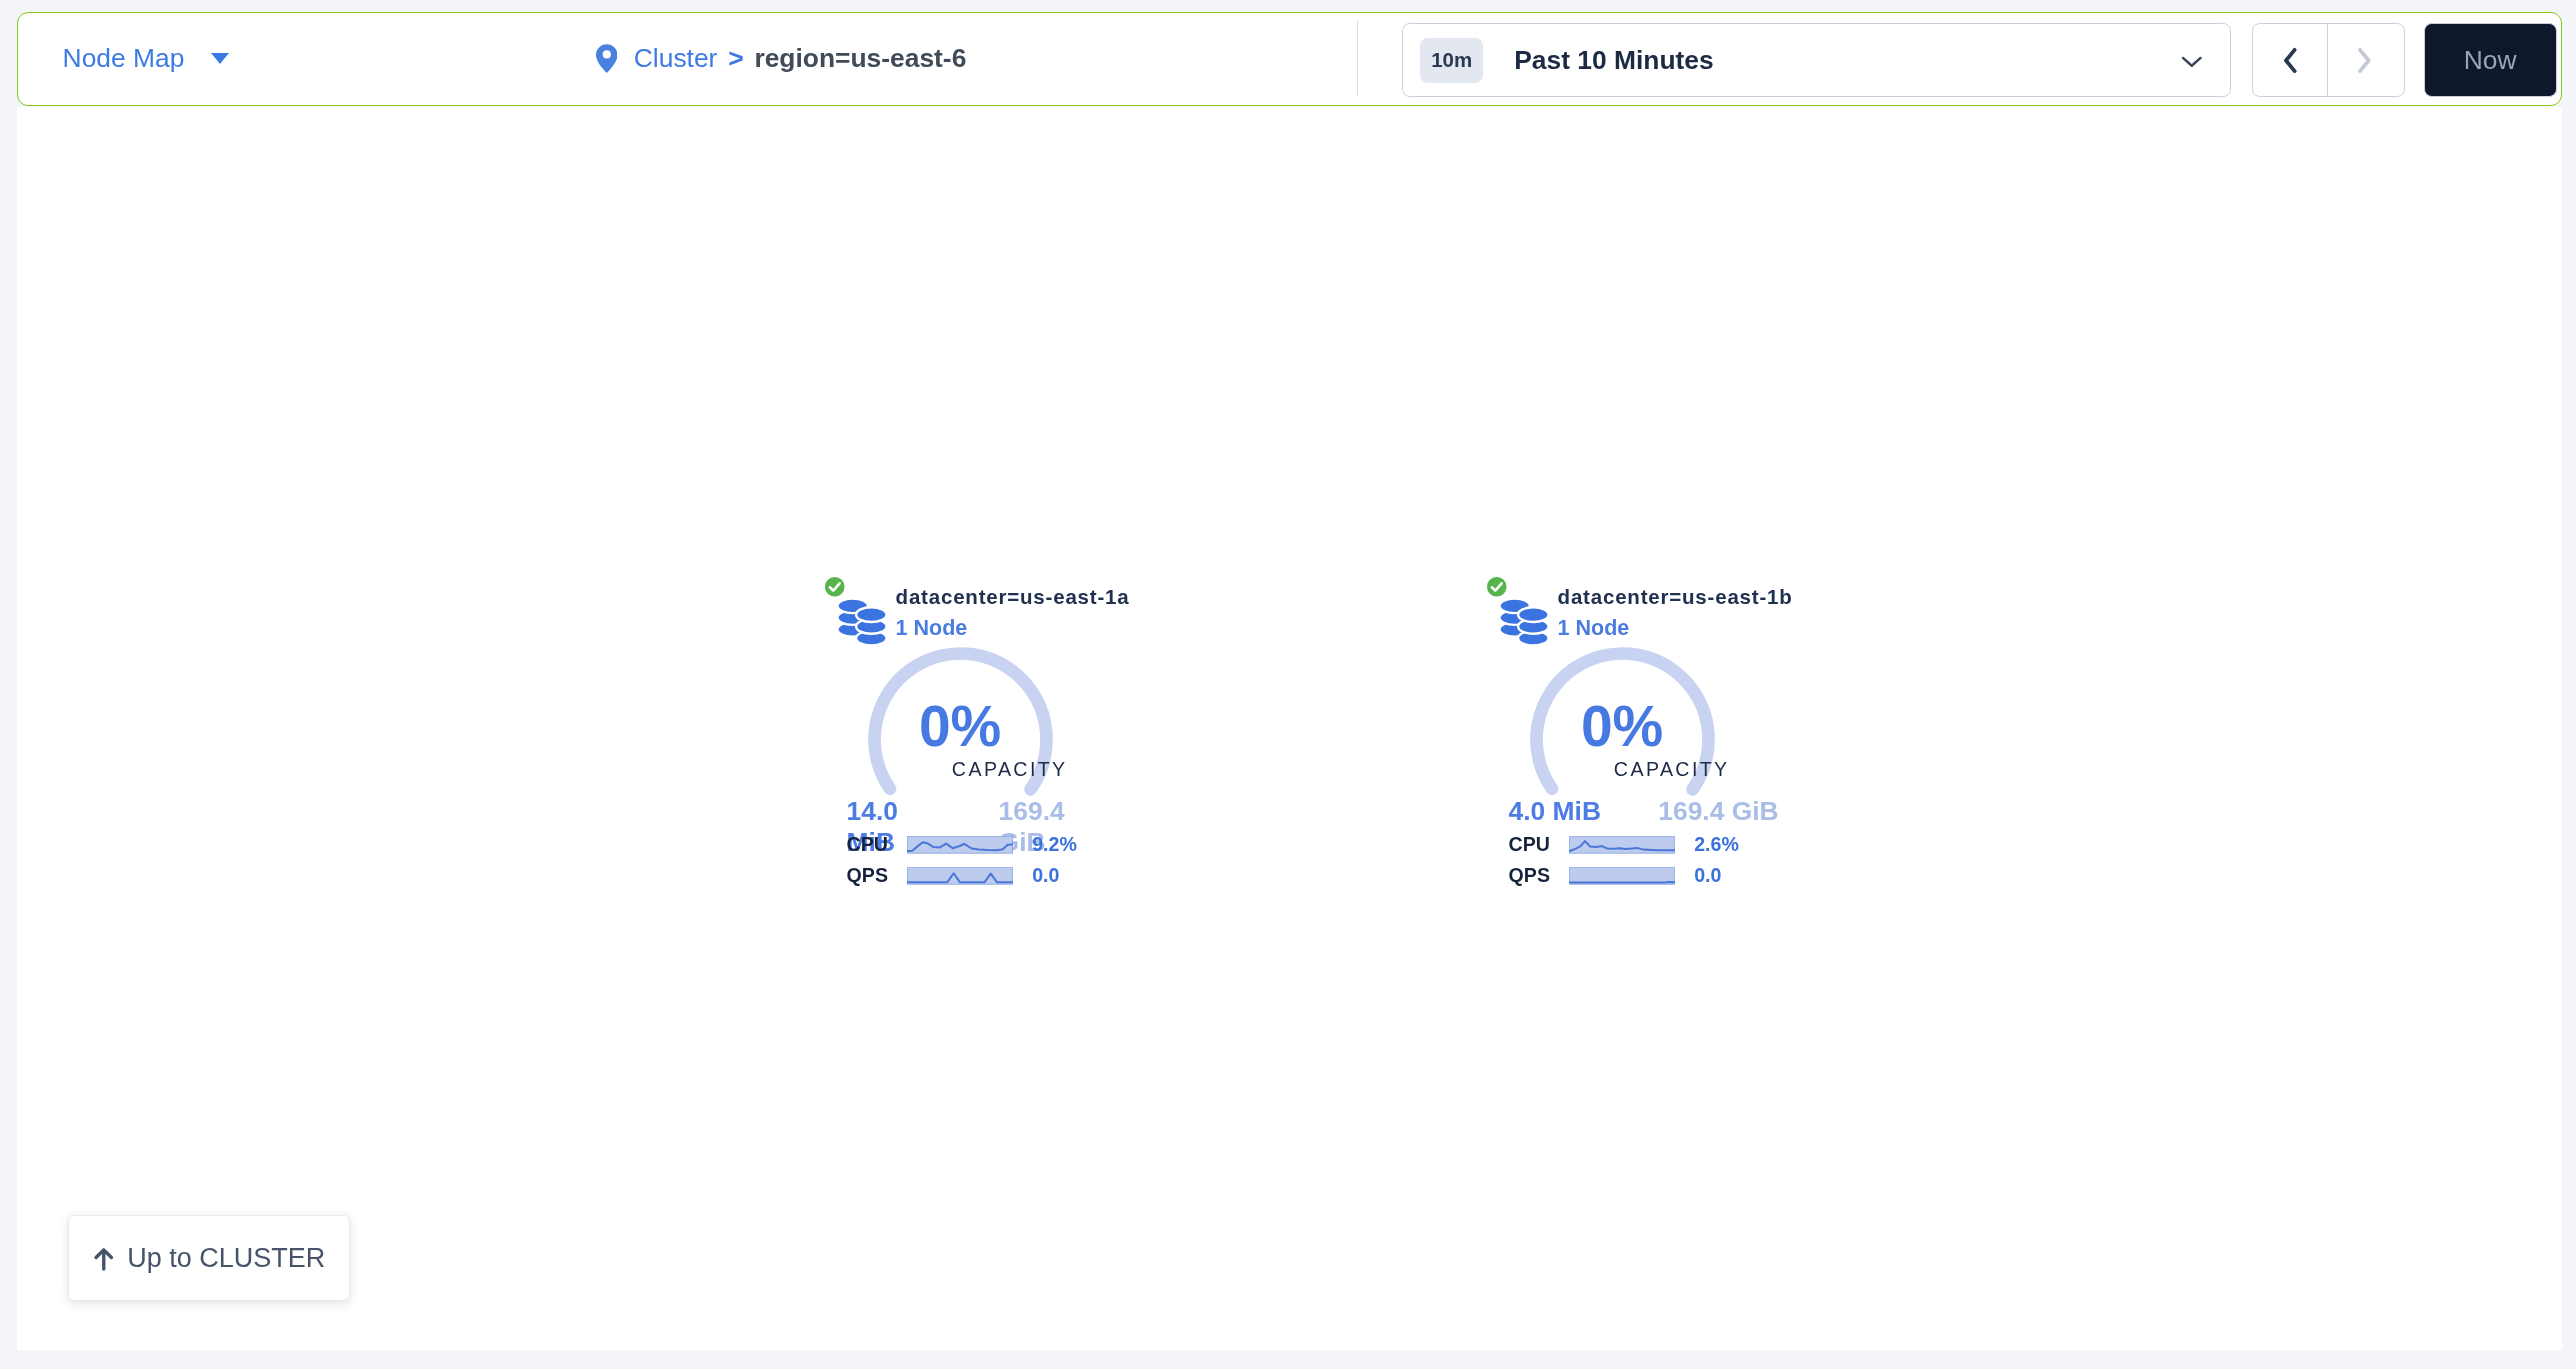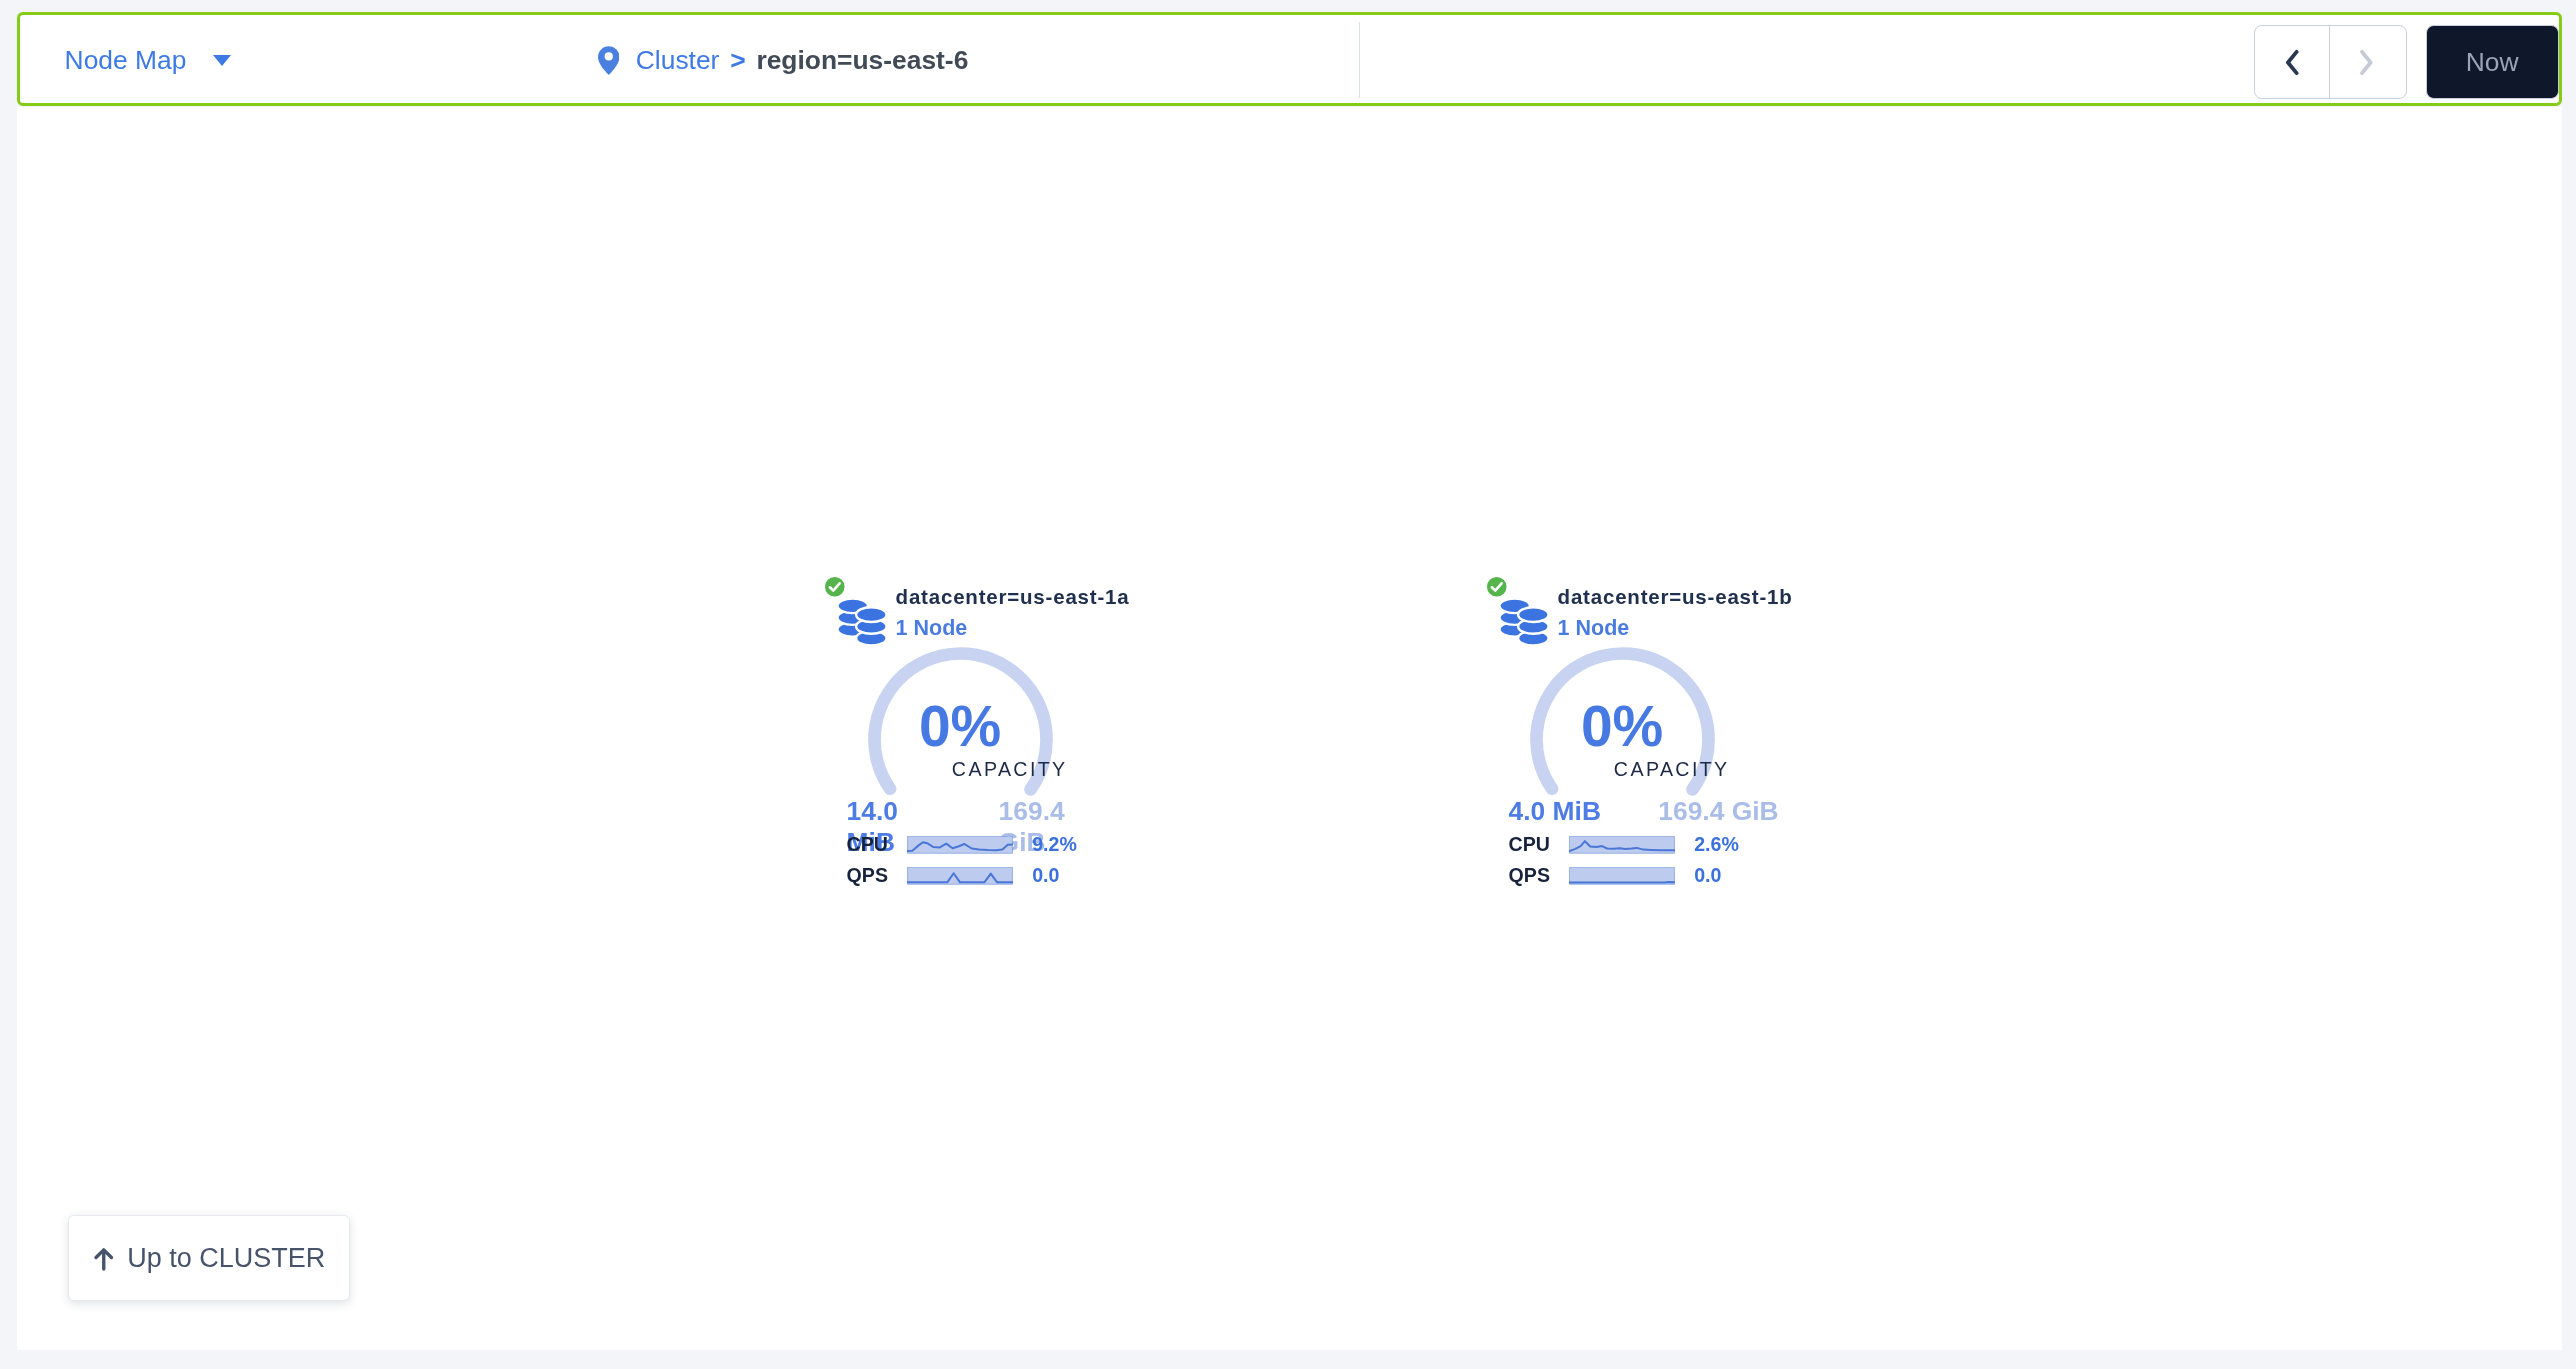--- a/index.html
+++ b/index.html
@@ -9,21 +9,21 @@
     background:#f3f5f9;
     font-family:"Liberation Sans", sans-serif;
     overflow:hidden;
     -webkit-font-smoothing:antialiased;
   }
   .abs { position:absolute; }
 
   
   .topbar {
     left:16.6px; top:11.7px; width:2545px; height:94px;
-    background:#ffffff; border:3px solid #84cc16; border-radius:6px;
+    background:#ffffff; border:1px solid #84cc16; border-radius:11px;
   }
   .view-select {
     left:45px; top:0; height:92px;
     display:flex; align-items:center; cursor:pointer;
   }
   .view-select .label { font-size:26.4px; color:#3d7ae4; }
   .caret-down {
     width:0; height:0; margin-left:26.4px;
     border-left:9.8px solid transparent; border-right:9.8px solid transparent;
     border-top:11.7px solid #3d7ae4;
@@ -130,20 +130,27 @@
       <path d="M12 0C5.4 0 0 5.4 0 12c0 9 12 20 12 20s12-11 12-20C24 5.4 18.6 0 12 0z" fill="#4a80e0"></path>
       <circle cx="12" cy="11.5" r="4.6" fill="#ffffff"></circle>
     </svg>
     <span class="crumb-link">Cluster</span>
     <span class="crumb-sep">&gt;</span>
     <span class="crumb-cur">region=us-east-6</span>
   </div>
 
   <div class="abs vdiv"></div>
 
+  <div class="abs time-select">
+    <span class="time-badge">10m</span>
+    <span class="time-label">Past 10 Minutes</span>
+    <svg class="time-chevron" width="21.5" height="13.7" viewBox="0 0 22 14">
+      <polyline points="2,3 11,11 20,3" fill="none" stroke="#38445a" stroke-width="2.5" stroke-linecap="round" stroke-linejoin="round"></polyline>
+    </svg>
+  </div>
 
   <div class="abs pn-group">
     <div class="pn-btn first">
       <svg width="15.6" height="27" viewBox="0 0 16 28">
         <polyline points="13,3 4,14 13,25" fill="none" stroke="#2a3850" stroke-width="4" stroke-linecap="round" stroke-linejoin="round"></polyline>
       </svg>
     </div>
     <div class="pn-btn">
       <svg width="15.6" height="27" viewBox="0 0 16 28">
         <polyline points="3,3 12,14 3,25" fill="none" stroke="#c5cbd6" stroke-width="4" stroke-linecap="round" stroke-linejoin="round"></polyline>

